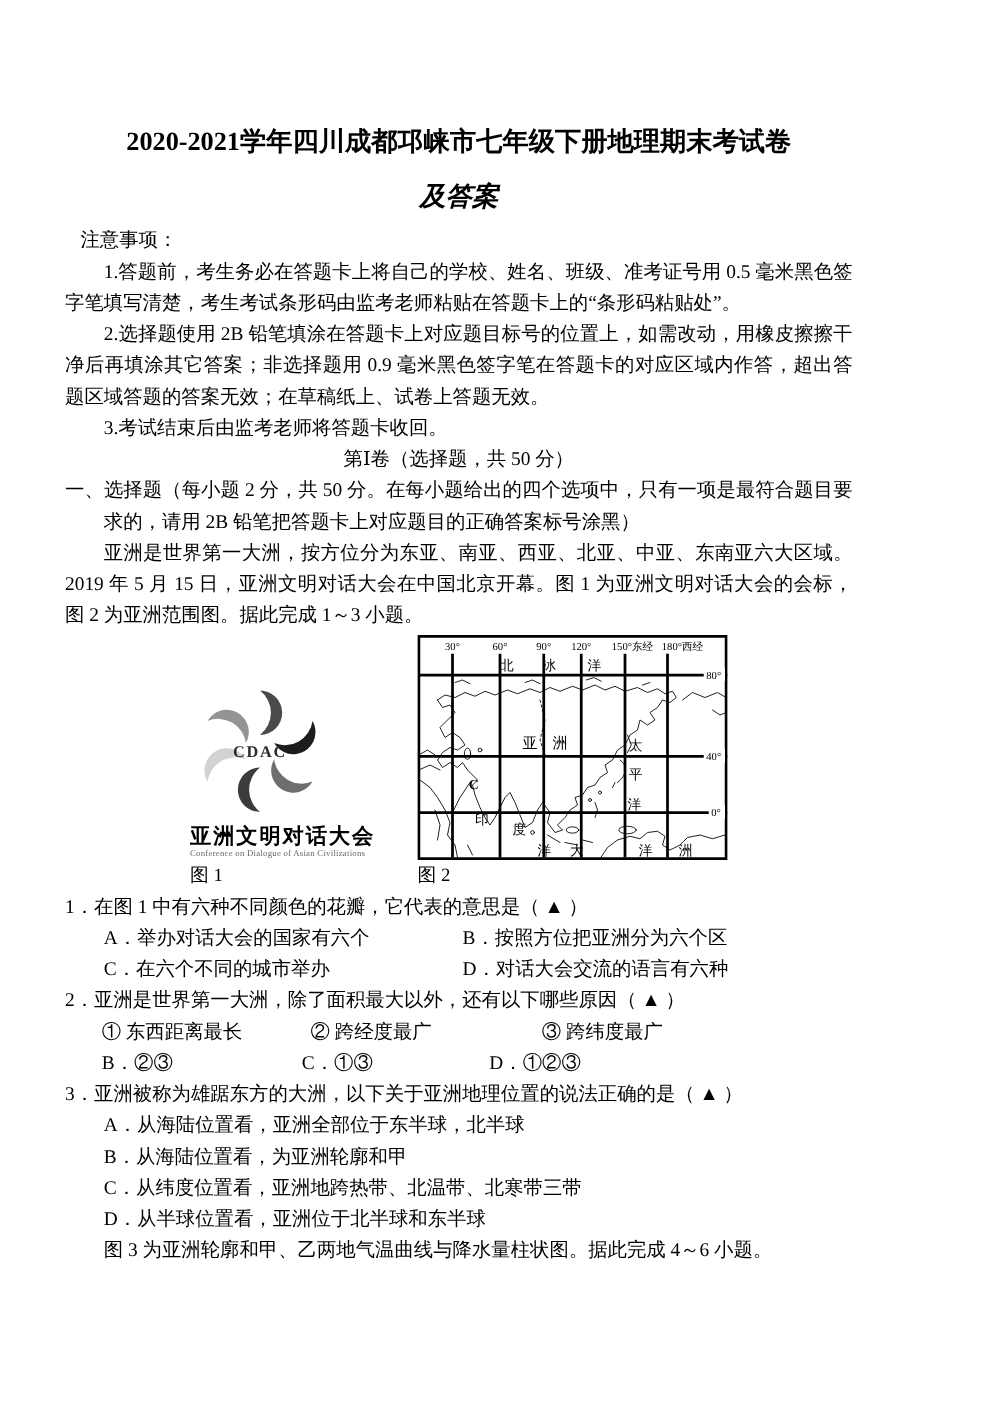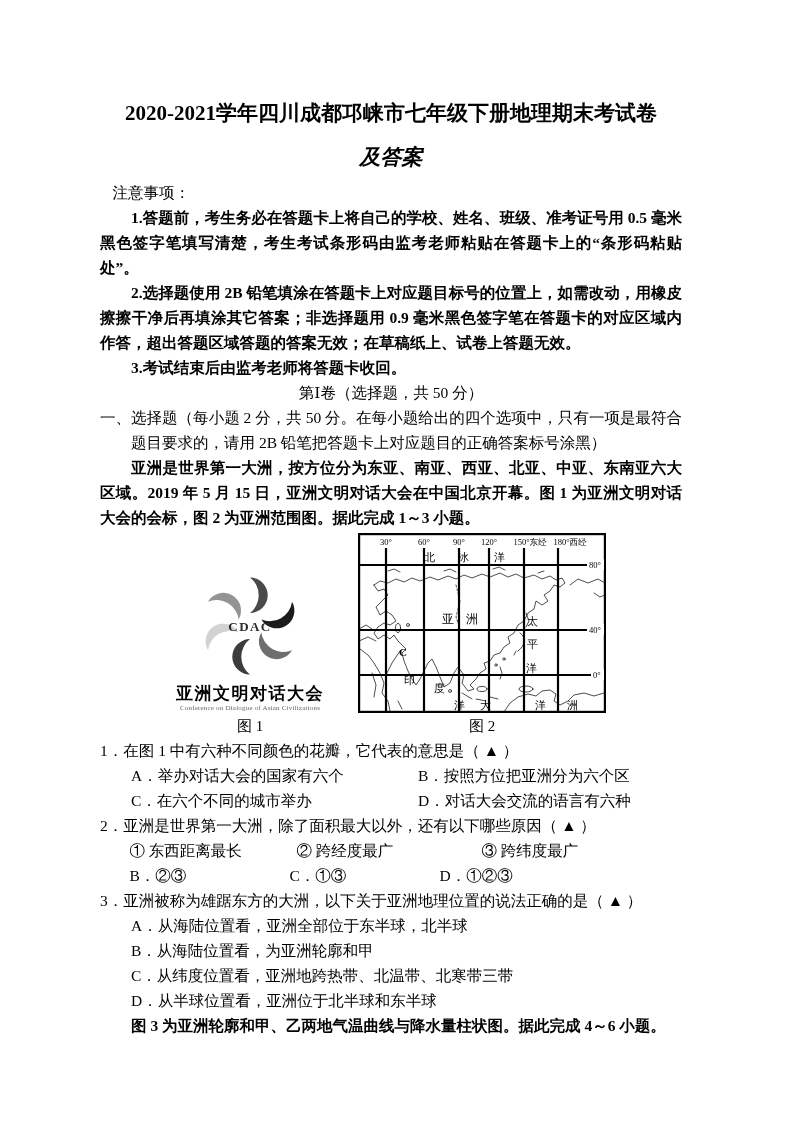--- a/index.html
+++ b/index.html
@@ -1,36 +1,36 @@
 <!DOCTYPE html>
 <html><head>
 <meta charset="utf-8">
 <style>
   html,body { margin:0; padding:0; background:#ffffff; }
   .page {
     position:relative;
     width:794px; height:1123px;
     box-sizing:border-box;
-    padding:98px 112px 0 100px;
+    padding:98px 112px 0 52px;
     background:#fff;
     font-family:"Liberation Serif","DejaVu Serif",serif;
     font-size:15.5px;
     line-height:25px;
     color:#000;
     overflow:hidden;
   }
   .doc-title { text-align:center; font-size:21px; font-weight:bold; line-height:30px; margin-bottom:14px; }
   .doc-title2 { text-align:center; font-size:21px; font-weight:bold; line-height:30px; margin-bottom:8px;font-style:italic; }
   p { margin:0; text-align:justify; }
   .notice-heading { text-indent:0.8em; }
-  .indent { text-indent:2em;font-weight:bold; }
+  .indent { text-indent:2em; }
   .hang { padding-left:2em; text-indent:-2em; }
   .center { text-align:center; }
   .figures { display:flex; justify-content:center; align-items:flex-end; gap:34px; margin:3px 0 2px; }
-  .fig { display:flex; flex-direction:column; align-items:center; }
+  .fig { display:flex; flex-direction:column; }
   .fig-caption { margin-top:3px; font-size:15px; line-height:20px; }
   .logo-title { font-size:17px; font-weight:bold; letter-spacing:1.5px; line-height:20px; margin-top:2px; }
   .logo-sub { font-size:7px; color:#666; line-height:9px; letter-spacing:0.2px; }
   .opts2 { display:grid; grid-template-columns:287px auto; padding-left:2em; }
   .subs3 { display:grid; grid-template-columns:167px 185px auto; padding-left:1.9em; }
   .opts4 { display:grid; grid-template-columns:160px 150px 160px auto; padding-left:1.9em; }
   .q-opt { padding-left:2em; text-align:left; }
   svg text { font-family:"Liberation Serif","DejaVu Serif",serif; }
 </style>
 </head>

